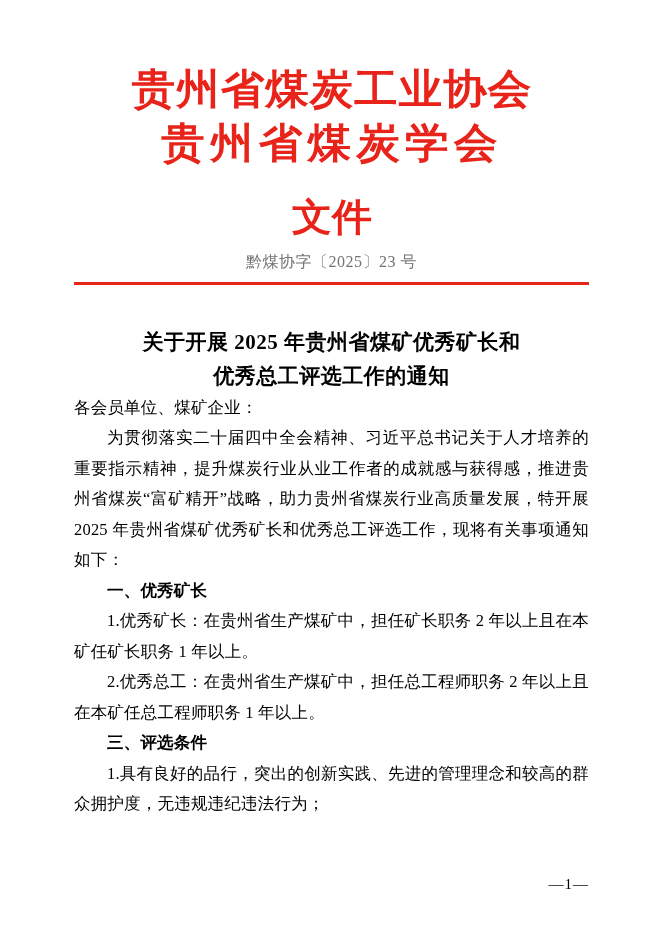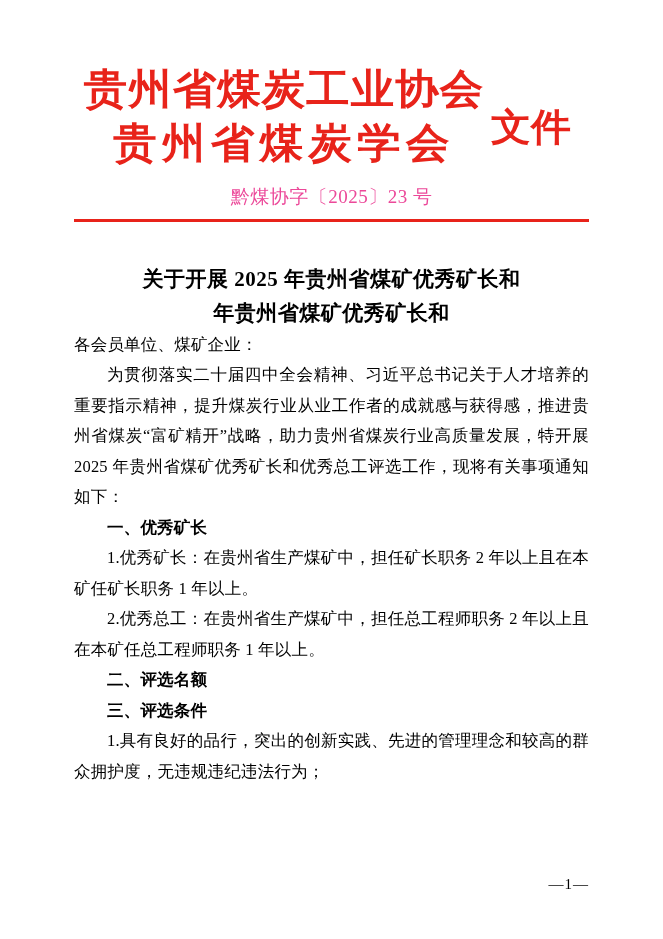--- a/index.html
+++ b/index.html
@@ -22,24 +22,24 @@
     box-sizing: border-box;
     padding: 0 74px;
   }
   
   .letterhead {
     padding-top: 62px;
     text-align: center;
   }
   .lh-rows {
     display: flex;
-    flex-direction: row;
+    flex-direction: column;
     align-items: center;
     justify-content: center;
-    gap: 20px;
+    gap: 4px;
   }
   .lh-lines {
     display: flex;
     flex-direction: column;
     align-items: center;
     justify-content: center;
   }
   .lh-line {
     color: #e8231a;
     font-family: "DejaVu Serif", "Liberation Serif", serif;
@@ -59,22 +59,22 @@
     font-weight: 700;
     font-size: 38px;
     line-height: 42px;
     margin-top: 22px;
     white-space: nowrap;
     transform: scaleX(1.05);
   }
   .doc-number {
     margin-top: 14px;
     text-align: center;
-    color: #ec4899;
-    font-size: 19px;
+    color: #737373;
+    font-size: 16px;
     letter-spacing: 0.5px;
     font-family: "Liberation Serif", serif;
   }
   .red-rule {
     margin-top: 9px;
     height: 2.6px;
     background: #e8231a;
     width: 100%;
   }
   
@@ -132,29 +132,28 @@
         <div class="lh-line second">贵州省煤炭学会</div>
       </div>
       <div class="lh-word">文件</div>
     </div>
     <div class="doc-number">黔煤协字〔2025〕23 号</div>
     <div class="red-rule"></div>
   </div>
 
   <div class="doc-title">
     <span class="t-line">关于开展 2025 年贵州省煤矿优秀矿长和</span>
-    <span class="t-line">年贵州省煤矿优秀矿长和</span>
+    <span class="t-line">优秀总工评选工作的通知</span>
   </div>
 
   <div class="body-text">
     <p class="p flush">各会员单位、煤矿企业：</p>
     <p class="p">为贯彻落实二十届四中全会精神、习近平总书记关于人才培养的重要指示精神，提升煤炭行业从业工作者的成就感与获得感，推进贵州省煤炭“富矿精开”战略，助力贵州省煤炭行业高质量发展，特开展 2025 年贵州省煤矿优秀矿长和优秀总工评选工作，现将有关事项通知如下：</p>
     <p class="p bold">一、优秀矿长</p>
     <p class="p">1.优秀矿长：在贵州省生产煤矿中，担任矿长职务 2 年以上且在本矿任矿长职务 1 年以上。</p>
     <p class="p">2.优秀总工：在贵州省生产煤矿中，担任总工程师职务 2 年以上且在本矿任总工程师职务 1 年以上。</p>
-    <p class="p bold">二、评选名额</p>
     <p class="p bold">三、评选条件</p>
     <p class="p">1.具有良好的品行，突出的创新实践、先进的管理理念和较高的群众拥护度，无违规违纪违法行为；</p>
   </div>
 
   <div class="page-footer">—1—</div>
 
 </div>
 
 </body></html>

